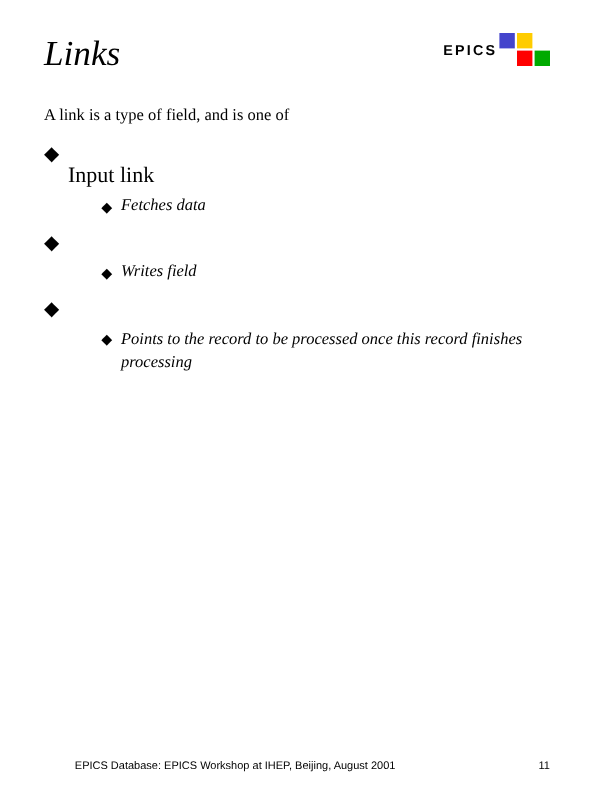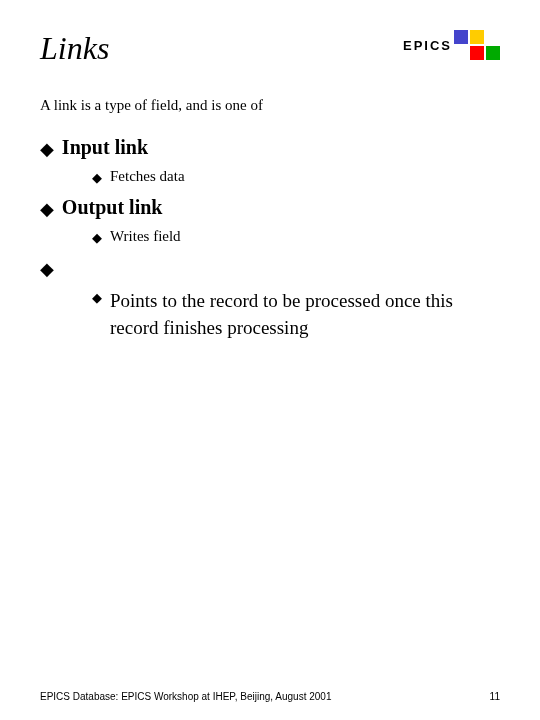--- a/index.html
+++ b/index.html
@@ -67,40 +67,41 @@
     }
 
     .content {
       font-family: Georgia, 'Times New Roman', serif;
       font-size: 15px;
       color: #000;
     }
 
     .intro-text {
       font-size: 15px;
-      margin-bottom: 22px;
+      margin-bottom: 12px;
     }
 
     .level1-item {
       display: flex;
       align-items: flex-start;
       margin-bottom: 8px;
       font-size: 20px;
     }
 
     .diamond-l1 {
       color: #000;
       margin-right: 8px;
       margin-top: 2px;
       font-size: 18px;
     }
 
     .level1-label {
       font-size: 20px;
-      font-weight: bold;
+      font-weight: normal;
+      margin-top: 22px;
     }
 
     .level2-list {
       margin-left: 52px;
       margin-bottom: 10px;
     }
 
     .level2-item {
       display: flex;
       align-items: flex-start;
@@ -110,47 +111,49 @@
 
     .diamond-l2 {
       color: #000;
       margin-right: 8px;
       font-size: 13px;
       margin-top: 2px;
     }
 
     .level2-label {
       font-size: 15px;
+      font-style: italic;
     }
 
     .forward-desc {
       margin-left: 52px;
       margin-bottom: 10px;
     }
 
     .forward-desc .level2-item .level2-label {
-      font-size: 19px;
+      font-size: 15px;
       line-height: 1.4;
     }
 
     .footer {
       position: absolute;
       bottom: 18px;
       left: 40px;
       right: 40px;
       display: flex;
       justify-content: space-between;
       align-items: center;
       font-family: Arial, sans-serif;
       font-size: 10px;
       color: #000;
     }
 
     .footer-text {
       font-size: 10px;
+      margin-left: 28px;
     }
 
     .footer-page {
       font-size: 10px;
     }
   </style>
 </head>
 <body>
 
 <div class="page">
@@ -182,21 +185,20 @@
     </div>
     <div class="level2-list">
       <div class="level2-item">
         <span class="diamond-l2">◆</span>
         <span class="level2-label">Fetches data</span>
       </div>
     </div>
 
     <div class="level1-item">
       <span class="diamond-l1">◆</span>
-      <span class="level1-label">Output link</span>
     </div>
     <div class="level2-list">
       <div class="level2-item">
         <span class="diamond-l2">◆</span>
         <span class="level2-label">Writes field</span>
       </div>
     </div>
 
     <div class="level1-item">
       <span class="diamond-l1">◆</span>

